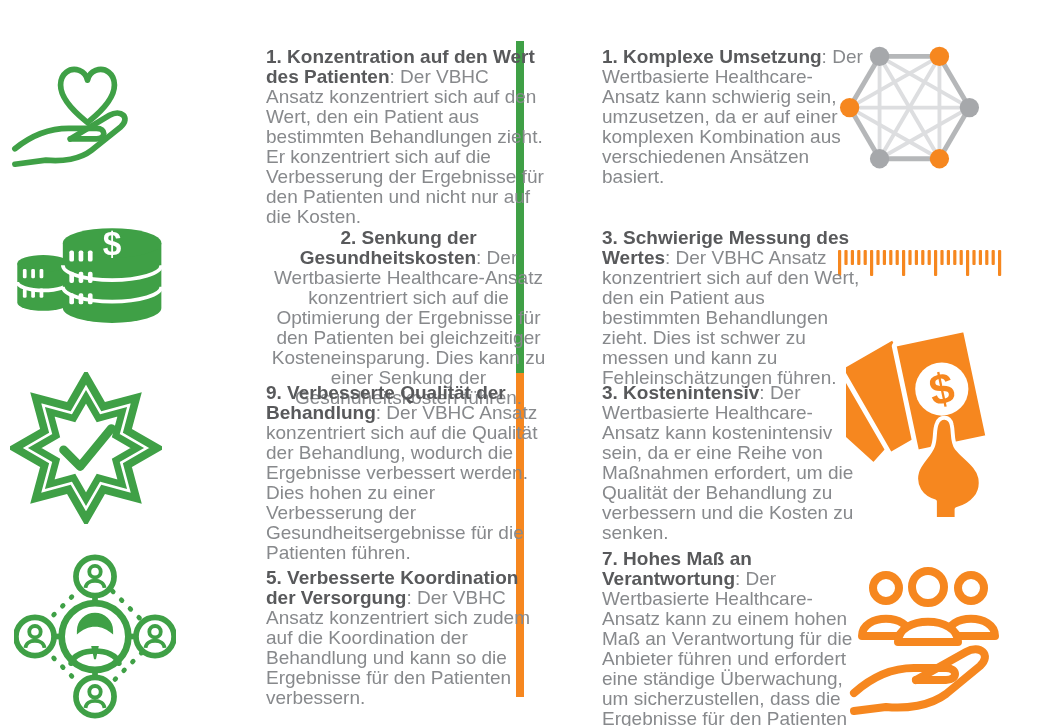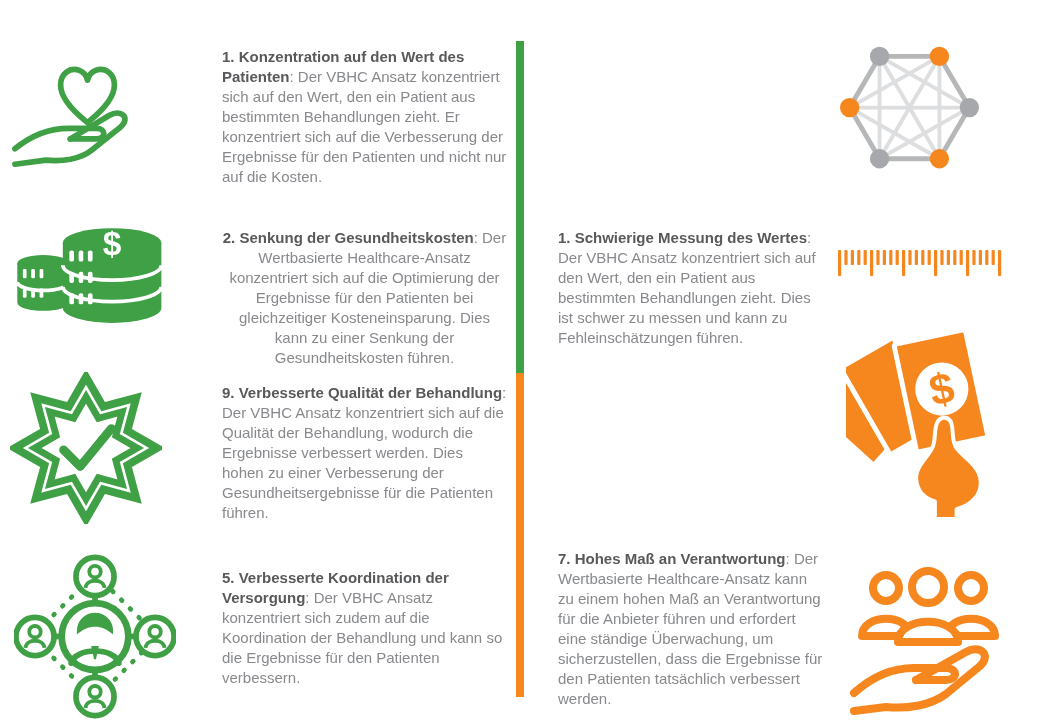--- a/index.html
+++ b/index.html
@@ -5,21 +5,21 @@
   :root{
     --green:#3FA046; --orange:#F6871F; --text-body:#87898C; --text-bold:#58595B;
     --node-gray:#A6A8AB; --edge-gray:#B5B7B9; --edge-light:#DDDEE0; --white:#FFFFFF;
   }
   *{margin:0;padding:0;box-sizing:border-box;}
   html,body{background:#fff;}
   body{font-family:"Liberation Sans", sans-serif;}
   .canvas{position:relative;width:1039px;height:726px;background:#fff;overflow:hidden;}
 
   .abs{position:absolute;}
-  .txt{font-size:15px;line-height:20px;color:var(--text-body);}
+  .txt{font-size:19px;line-height:20px;color:var(--text-body);margin-left:44px;}
   .txt strong{color:var(--text-bold);font-weight:700;}
 
   .divider-seg{position:absolute;left:516px;width:8px;}
   .div-green{top:41px;height:332px;background:var(--green);}
   .div-orange{top:373px;height:324px;background:var(--orange);}
 
   svg{display:block;width:100%;height:100%;}
   .stroke-g{stroke:var(--green);fill:none;}
   .fill-g{fill:var(--green);}
   .stroke-o{stroke:var(--orange);fill:none;}
@@ -211,20 +211,26 @@
   <div class="abs txt" style="left:222px;top:228px;width:285px;text-align:center;">
     <strong>2. Senkung der Gesundheitskosten</strong><span>: Der Wertbasierte Healthcare-Ansatz konzentriert sich auf die Optimierung der Ergebnisse für den Patienten bei gleichzeitiger Kosteneinsparung. Dies kann zu einer Senkung der Gesundheitskosten führen.</span>
   </div>
   <div class="abs txt" style="left:222px;top:383px;width:285px;">
     <strong>9. Verbesserte Qualität der Behandlung</strong><span>: Der VBHC Ansatz konzentriert sich auf die Qualität der Behandlung, wodurch die Ergebnisse verbessert werden. Dies hohen zu einer Verbesserung der Gesundheitsergebnisse für die Patienten führen.</span>
   </div>
   <div class="abs txt" style="left:222px;top:568px;width:285px;">
     <strong>5. Verbesserte Koordination der Versorgung</strong><span>: Der VBHC Ansatz konzentriert sich zudem auf die Koordination der Behandlung und kann so die Ergebnisse für den Patienten verbessern.</span>
   </div>
 
+  <div class="abs txt" style="left:558px;top:47px;width:266px;">
+    <strong>1. Komplexe Umsetzung</strong><span>: Der Wertbasierte Healthcare-Ansatz kann schwierig sein, umzusetzen, da er auf einer komplexen Kombination aus verschiedenen Ansätzen basiert.</span>
+  </div>
   <div class="abs txt" style="left:558px;top:228px;width:266px;">
-    <strong>1. Schwierige Messung des Wertes</strong><span>: Der VBHC Ansatz konzentriert sich auf den Wert, den ein Patient aus bestimmten Behandlungen zieht. Dies ist schwer zu messen und kann zu Fehleinschätzungen führen.</span>
+    <strong>3. Schwierige Messung des Wertes</strong><span>: Der VBHC Ansatz konzentriert sich auf den Wert, den ein Patient aus bestimmten Behandlungen zieht. Dies ist schwer zu messen und kann zu Fehleinschätzungen führen.</span>
+  </div>
+  <div class="abs txt" style="left:558px;top:383px;width:266px;">
+    <strong>3. Kostenintensiv</strong><span>: Der Wertbasierte Healthcare-Ansatz kann kostenintensiv sein, da er eine Reihe von Maßnahmen erfordert, um die Qualität der Behandlung zu verbessern und die Kosten zu senken.</span>
   </div>
   <div class="abs txt" style="left:558px;top:549px;width:266px;">
     <strong>7. Hohes Maß an Verantwortung</strong><span>: Der Wertbasierte Healthcare-Ansatz kann zu einem hohen Maß an Verantwortung für die Anbieter führen und erfordert eine ständige Überwachung, um sicherzustellen, dass die Ergebnisse für den Patienten tatsächlich verbessert werden.</span>
   </div>
 
 </div>
 
 </body></html>

